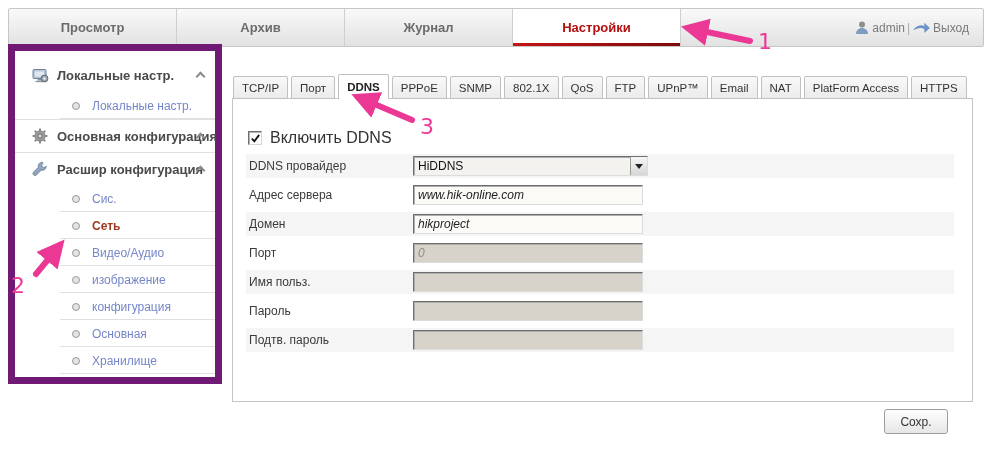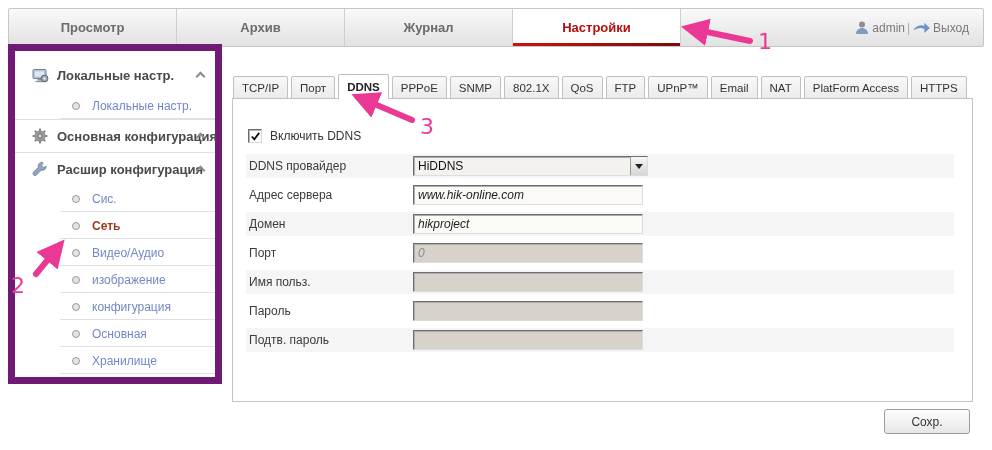--- a/index.html
+++ b/index.html
@@ -83,21 +83,21 @@
     position:absolute; left:232px; top:98px; width:741px; height:304px;
     border:1px solid #c5c5c5; background:#fff; z-index:2;
   }
   .chk-row { position:absolute; left:15px; top:30px; display:flex; align-items:center; }
   .checkbox {
     width:14px; height:14px; background:#fdfdfd;
     border:1px solid; border-color:#6e6e6e #d7d7d7 #d7d7d7 #6e6e6e;
     box-shadow:inset 1px 1px 0 #b5b5b5;
     display:flex; align-items:center; justify-content:center; cursor:pointer;
   }
-  .chk-row .clabel { margin-left:8px; font-size:12px; color:#333; }
+  .chk-row .clabel { margin-left:8px; font-size:16px; color:#333; }
   .form-rows { position:absolute; left:13px; top:55px; width:708px; }
   .frow { height:24px; margin-bottom:5px; display:flex; align-items:center; }
   .frow.band { background:#f5f5f5; }
   .frow .flabel { width:167px; padding-left:3px; font-size:12px; color:#3a3a3a; flex:none; }
   .tinput {
     width:230px; height:20px; padding:0 4px; font-size:12px; color:#222;
     font-family:"Liberation Sans","DejaVu Sans",sans-serif;
     background:#fbfaf7; outline:none;
     border:1px solid; border-color:#6e6e6e #dcdcdc #dcdcdc #6e6e6e;
     box-shadow:inset 1px 1px 0 #adadad;
@@ -110,21 +110,21 @@
     border:1px solid; border-color:#6e6e6e #dcdcdc #dcdcdc #6e6e6e;
     box-shadow:inset 1px 1px 0 #adadad;
   }
   .selectbox .sval { flex:1; font-size:12px; color:#111; padding-left:4px; font-weight:normal; }
   .dd-btn {
     width:17px; height:18px; flex:none; display:flex; align-items:center; justify-content:center;
     background:linear-gradient(#f6f6f6,#d6d6d6); border-left:1px solid #9a9a9a;
   }
   .dd-arrow { width:0; height:0; border:4px solid transparent; border-top:5px solid #222; margin-top:4px; }
   .save-btn {
-    position:absolute; left:884px; top:409px; width:86px; height:25px;
+    position:absolute; left:884px; top:409px; width:64px; height:25px;
     background:linear-gradient(#fefefe,#e6e6e6);
     border:1px solid #9c9c9c; border-radius:3px;
     font-size:12px; color:#333; cursor:pointer;
     font-family:"Liberation Sans","DejaVu Sans",sans-serif;
   }
   
   .overlay { position:absolute; left:0; top:0; pointer-events:none; z-index:20; }
   .ann-num { font-size:22px; fill:#ea3894; font-family:"DejaVu Sans",sans-serif; }
 </style>
 </head>

